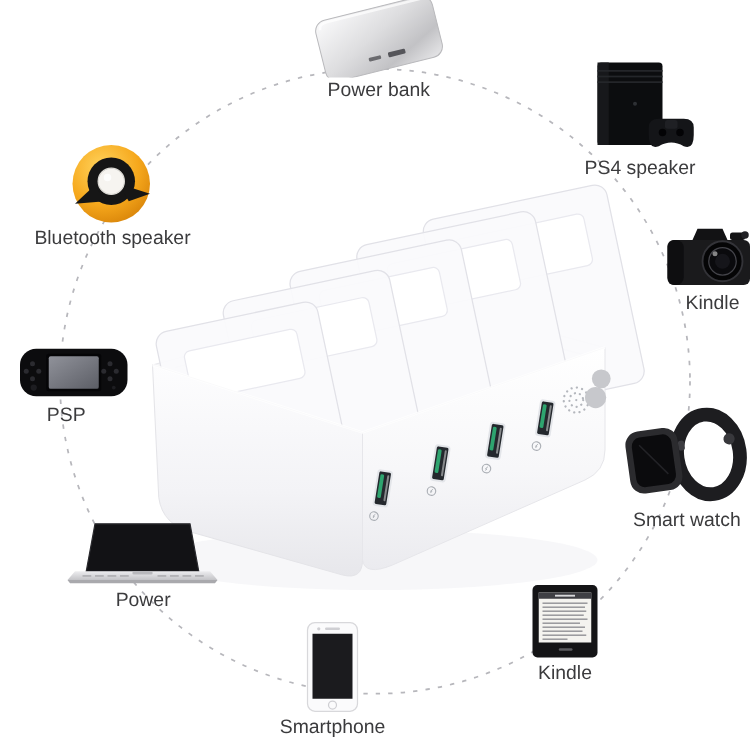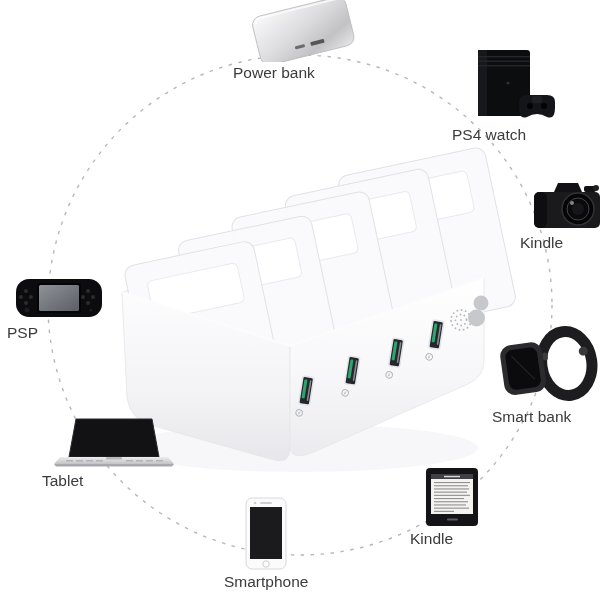--- a/index.html
+++ b/index.html
@@ -1,21 +1,21 @@
 <!DOCTYPE html>
 <html><head>
 <meta charset="utf-8">
 <style>
   html,body{margin:0;padding:0;background:#ffffff;}
   .canvas{
     position:relative;width:600px;height:600px;background:#ffffff;
     overflow:hidden;font-family:"Liberation Sans", sans-serif;
   }
   .scene{position:absolute;left:0;top:0;z-index:0;}
-  .device{position:absolute;display:flex;flex-direction:column;align-items:flex-start;z-index:2;}
+  .device{position:absolute;display:flex;flex-direction:column;align-items:center;z-index:2;}
   .device .label{
     font-size:15.5px;color:#3b3b3d;margin-top:2px;white-space:nowrap;line-height:1.15;
   }
 </style>
 </head>
 <body>
 
 <div class="canvas">
 
   <svg class="scene" width="600" height="600" viewBox="0 0 600 600">
@@ -132,21 +132,21 @@
       <rect x="26" y="14.5" width="52" height="1.4" fill="#24262a"></rect>
       <rect x="26" y="19" width="52" height="1.4" fill="#24262a"></rect>
       <circle cx="56" cy="37" r="1.6" fill="#2e3034"></circle>
       <g transform="translate(64,46)">
         <path d="M3,10 Q3,3 11,3 L31,3 Q39,3 39,10 L39,16 Q39,28 31,25 Q26,22 21,22 Q16,22 11,25 Q3,28 3,16 Z" fill="#141518"></path>
         <rect x="16" y="4" width="10" height="7" rx="2" fill="#1f2024"></rect>
         <circle cx="14" cy="14" r="3" fill="#030305"></circle>
         <circle cx="28" cy="14" r="3" fill="#030305"></circle>
       </g>
     </svg>
-    <div class="label">PS4 watch</div>
+    <div class="label">PS4 speaker</div>
   </div>
 
   <div class="device" style="left:520px;top:178px;width:100px">
     <svg width="100" height="54">
       <polygon points="38,5 58,5 62,14 34,14" fill="#121214"></polygon>
       <rect x="64" y="8" width="12" height="6" rx="2" fill="#121214"></rect>
       <circle cx="76" cy="10" r="3" fill="#202024"></circle>
       <rect x="14" y="14" width="66" height="36" rx="5" fill="#1a1a1c"></rect>
       <rect x="14" y="14" width="13" height="36" rx="6" fill="#0e0e10"></rect>
       <circle cx="58" cy="31" r="16" fill="#050506" stroke="#333338" stroke-width="1.5"></circle>
@@ -161,21 +161,21 @@
     <svg width="115" height="80">
       <g transform="rotate(-8 57 40)">
         <ellipse cx="75" cy="40" rx="25" ry="32" fill="none" stroke="#1d1d20" stroke-width="11"></ellipse>
         <circle cx="93" cy="30" r="4.5" fill="#38383c"></circle>
         <rect x="52" y="26" width="5" height="8" rx="2" fill="#3c3c40"></rect>
         <rect x="10" y="14" width="42" height="50" rx="11" fill="#2b2b2e"></rect>
         <rect x="15" y="19" width="32" height="40" rx="7" fill="#0b0b0d"></rect>
         <path d="M21,25 L41,51" stroke="#232327" stroke-width="1.2"></path>
       </g>
     </svg>
-    <div class="label">Smart bank</div>
+    <div class="label">Smart watch</div>
   </div>
 
   <div class="device" style="left:410px;top:466px;width:84px">
     <svg width="84" height="62">
       <rect x="16" y="2" width="52" height="58" rx="4" fill="#141416"></rect>
       <rect x="21" y="8" width="42" height="40" fill="#f4f3ef"></rect>
       <rect x="21" y="8" width="42" height="5" fill="#3f3f44"></rect>
       <rect x="34" y="9.8" width="16" height="1.5" fill="#d8d8da"></rect>
       <g fill="#8f8f94">
         <rect x="24" y="16" width="36" height="1.1"></rect>
@@ -215,21 +215,21 @@
         <rect x="24" y="44" width="7" height="1.5"></rect>
           <rect x="34" y="44" width="7" height="1.5"></rect>
         <rect x="44" y="44" width="7" height="1.5"></rect>
           <rect x="54" y="44" width="7" height="1.5"></rect>
         <rect x="84" y="44" width="7" height="1.5"></rect>
           <rect x="94" y="44" width="7" height="1.5"></rect>
         <rect x="104" y="44" width="7" height="1.5"></rect>
           <rect x="114" y="44" width="7" height="1.5"></rect>
       </g>
     </svg>
-    <div class="label">Tablet</div>
+    <div class="label">Power</div>
   </div>
 
   <div class="device" style="left:13px;top:276px;width:92px">
     <svg width="92" height="46">
       <rect x="3" y="3" width="86" height="38" rx="13" fill="#0c0c0e"></rect>
       <rect x="24" y="7" width="44" height="30" rx="2" fill="#050507"></rect>
       <rect x="26" y="9" width="40" height="26" rx="1.5" fill="url(#gPSPscreen)"></rect>
       <g fill="#2b2b30">
         <circle cx="13" cy="15" r="2"></circle>
           <circle cx="13" cy="27" r="2"></circle>
@@ -239,14 +239,27 @@
           <circle cx="75" cy="27" r="2"></circle>
         <circle cx="70" cy="21" r="2"></circle>
           <circle cx="80" cy="21" r="2"></circle>
       </g>
       <circle cx="14" cy="34" r="2.5" fill="#1d1d21"></circle>
       <circle cx="78" cy="34" r="1.5" fill="#1d1d21"></circle>
     </svg>
     <div class="label" style="transform:translateX(-6px)">PSP</div>
   </div>
 
+  <div class="device" style="left:8px;top:114px;width:164px">
+    <svg width="164" height="66">
+      <circle cx="81" cy="33" r="31" fill="url(#gOrange)"></circle>
+      <g fill="#161616">
+        <circle cx="81" cy="31" r="19"></circle>
+        <polygon points="52,49 68,34 76,47"></polygon>
+        <polygon points="112,41 87,33 95,47"></polygon>
+      </g>
+      <circle cx="81" cy="31" r="10.5" fill="#f6f4f0" stroke="#dddbd6" stroke-width="1"></circle>
+      <circle cx="78" cy="28" r="3" fill="#ffffff" opacity="0.8"></circle>
+    </svg>
+    <div class="label">Bluetooth speaker</div>
+  </div>
 
 </div>
 
 </body></html>

